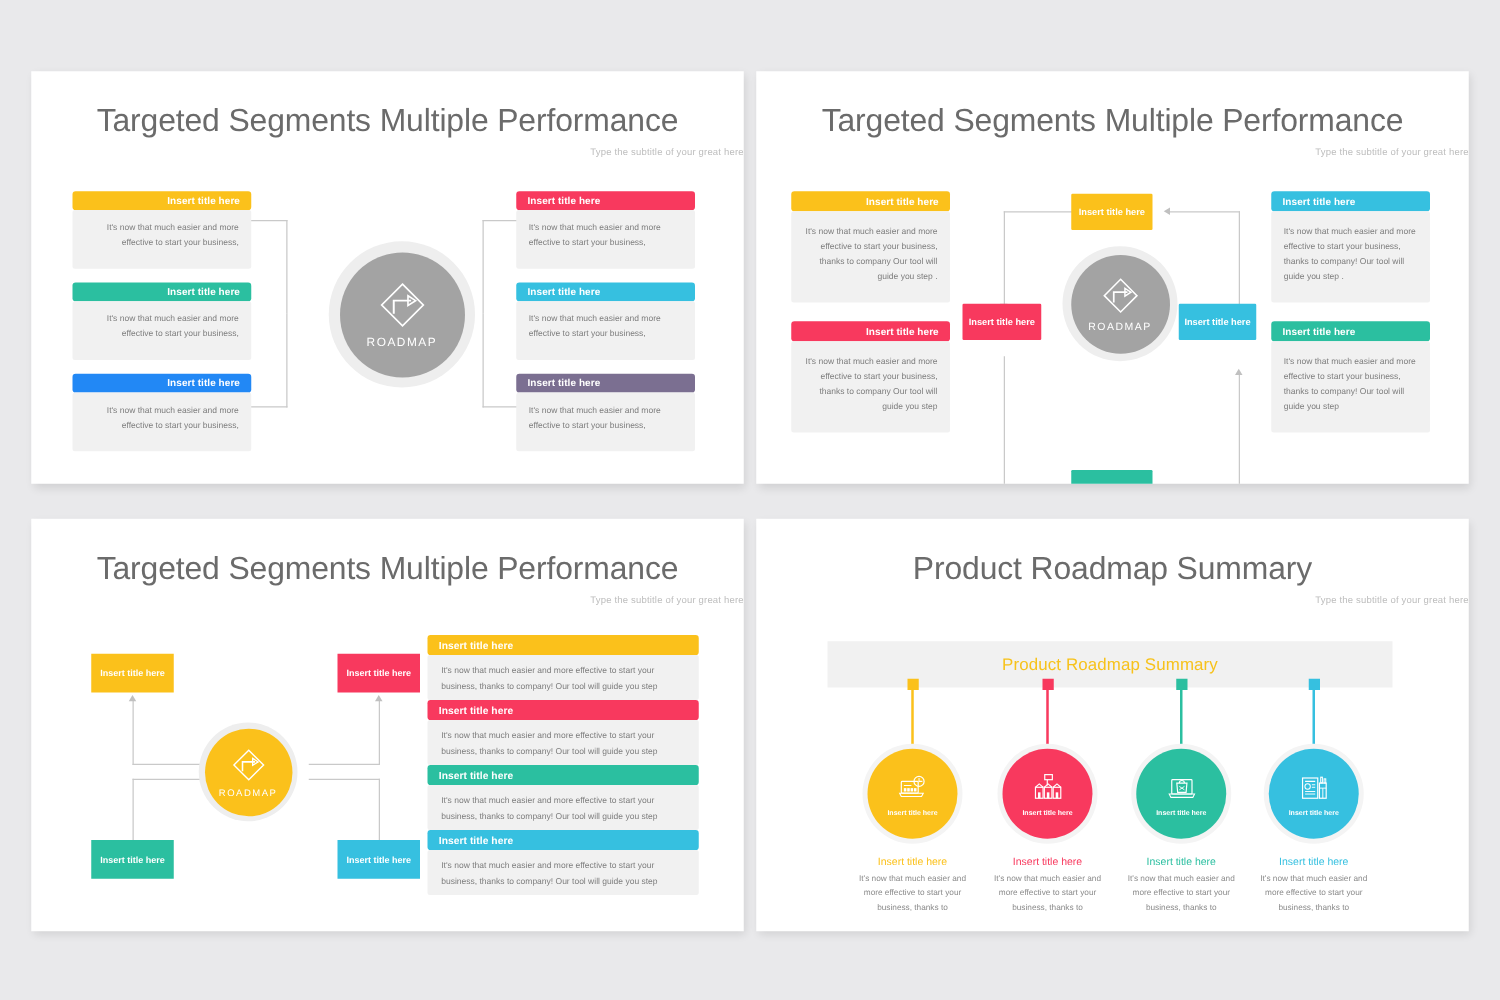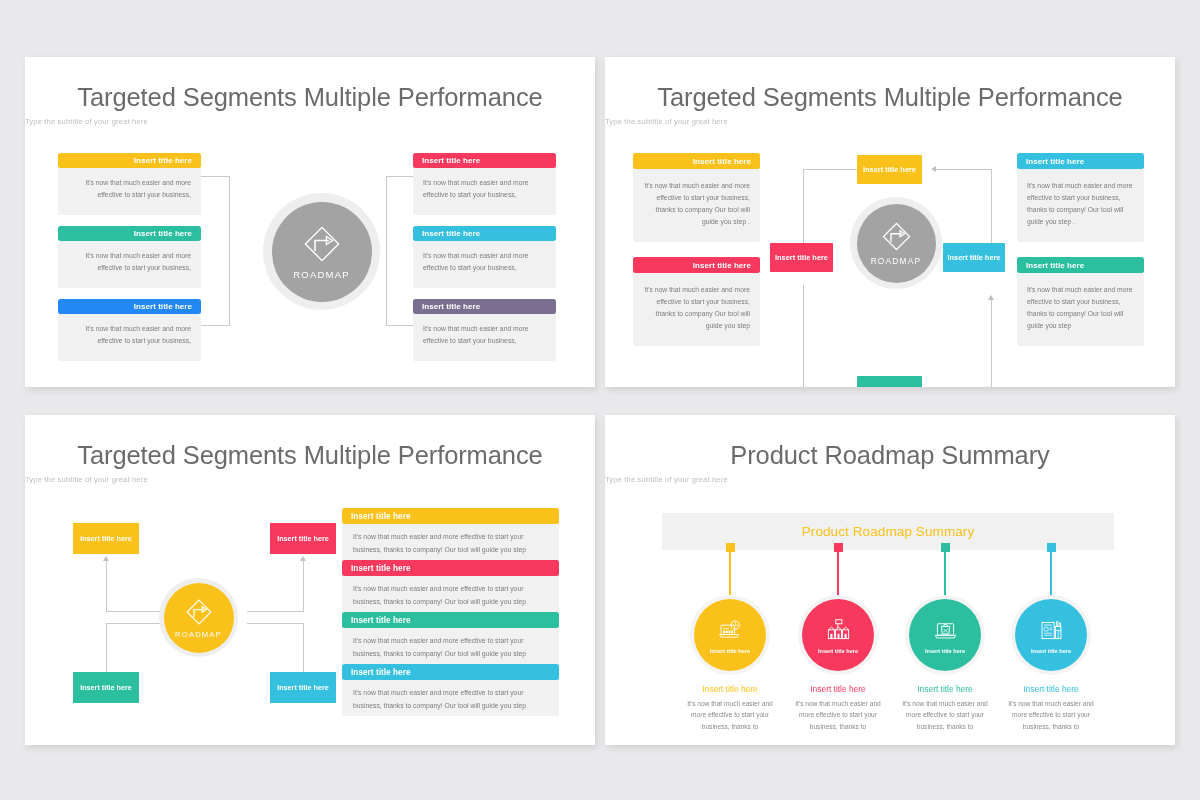--- a/index.html
+++ b/index.html
@@ -28,24 +28,25 @@
   .s-title {
     position: absolute; left: 0; right: 0; top: 26px;
     text-align: center;
     font-size: 25.5px;
     font-weight: 400;
     color: #6b6b6b;
     letter-spacing: -0.1px;
   }
   .s-sub {
     position: absolute; left: 0; right: 0; top: 60px;
-    text-align: left;
+    text-align: right;
     font-size: 7.6px;
     color: #bdbdbd;
     letter-spacing: 0.15px;
+    padding-left: 32px;
   }
 
   
   .card-head {
     color: #ffffff;
     font-size: 8px;
     font-weight: bold;
     letter-spacing: .05px;
     border-radius: 2.5px;
     display: flex;

